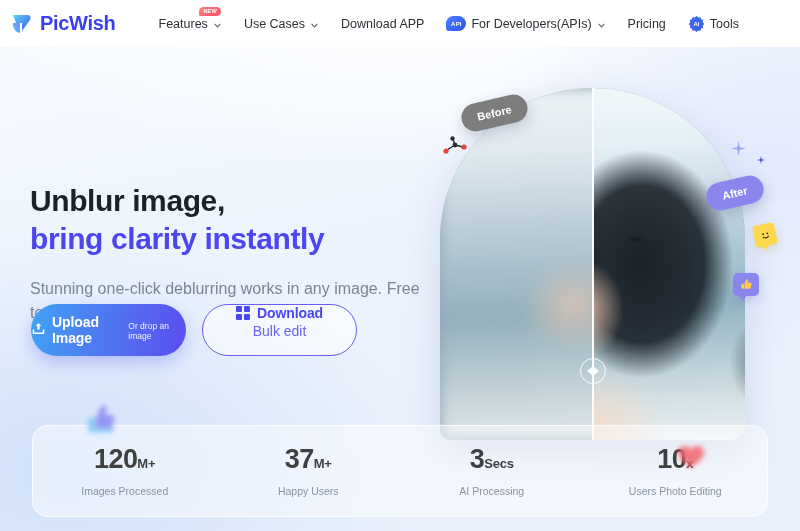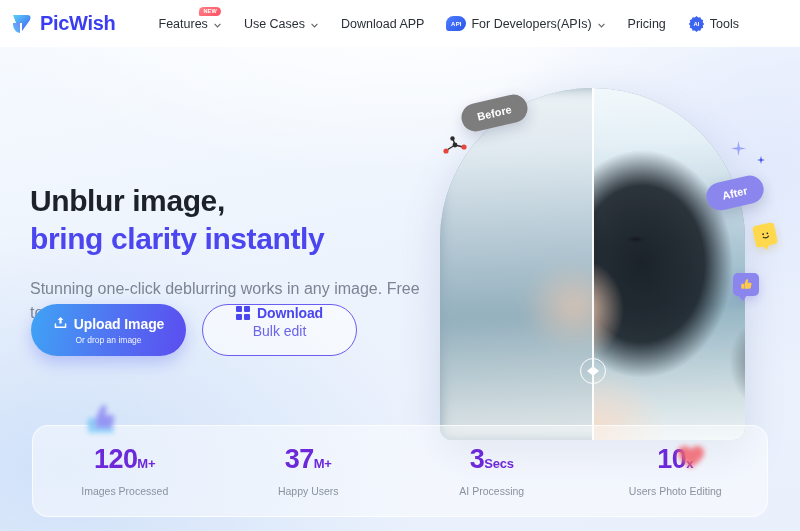--- a/index.html
+++ b/index.html
@@ -73,21 +73,21 @@
   .subtitle {
     margin-top: 18px;
     font-size: 16px; color: #7b8493; line-height: 1.5;
   }
 
   .cta-row { position: absolute; left: 31px; top: 304px; display: flex; gap: 16px; z-index: 12; }
   .btn-upload {
     width: 155px; height: 52px; border-radius: 26px;
     background: linear-gradient(100deg, #3fa3f5 0%, #4f79f2 45%, #5b4df0 100%);
     box-shadow: 0 7px 16px rgba(74,86,240,0.28);
-    display: flex; flex-direction: column; align-items: center; justify-content: center;
+    display: flex; flex-direction: row; align-items: center; justify-content: center;
     cursor: pointer; border: none;
   }
   .btn-upload-main {
     display:flex; align-items:center; gap: 6px;
     color:#fff; font-size: 14px; font-weight: bold; letter-spacing: -0.1px;
   }
   .btn-upload-sub { color: rgba(255,255,255,0.93); font-size: 8.5px; margin-top: 2px; }
 
   .btn-download {
     width: 155px; height: 52px; border-radius: 26px;
@@ -178,21 +178,21 @@
   .stats {
     position: absolute; left: 32px; top: 425px;
     width: 736px; height: 92px;
     border-radius: 16px;
     background: rgba(255,255,255,0.45);
     border: 1px solid rgba(255,255,255,0.75);
     display: flex; align-items: center;
     z-index: 25;
   }
   .stat { flex: 1; text-align: center; }
-  .stat-num { color:#6d28d9; font-weight: bold; font-size: 27px; letter-spacing: -0.6px; line-height:1; }
+  .stat-num { color:#404040; font-weight: bold; font-size: 27px; letter-spacing: -0.6px; line-height:1; }
   .stat-num .unit { font-size: 13px; font-weight: bold; letter-spacing: -0.2px; }
   .stat-label { margin-top: 12px; font-size: 10.5px; color: #8a929f; }
 
   
   .deco { position:absolute; z-index: 18; pointer-events:none; }
   .deco-molecule { left: 441px; top: 136px; width: 30px; height: 24px; }
   .deco-star-big { left: 731px; top: 141px; color:#9aa4f5; font-size: 15px; line-height:1; }
   .deco-star-sm  { left: 757px; top: 156px; color:#4a5bf0; font-size: 8px; line-height:1; }
   .deco-smiley {
     left: 754px; top: 224px; width: 22px; height: 22px;

